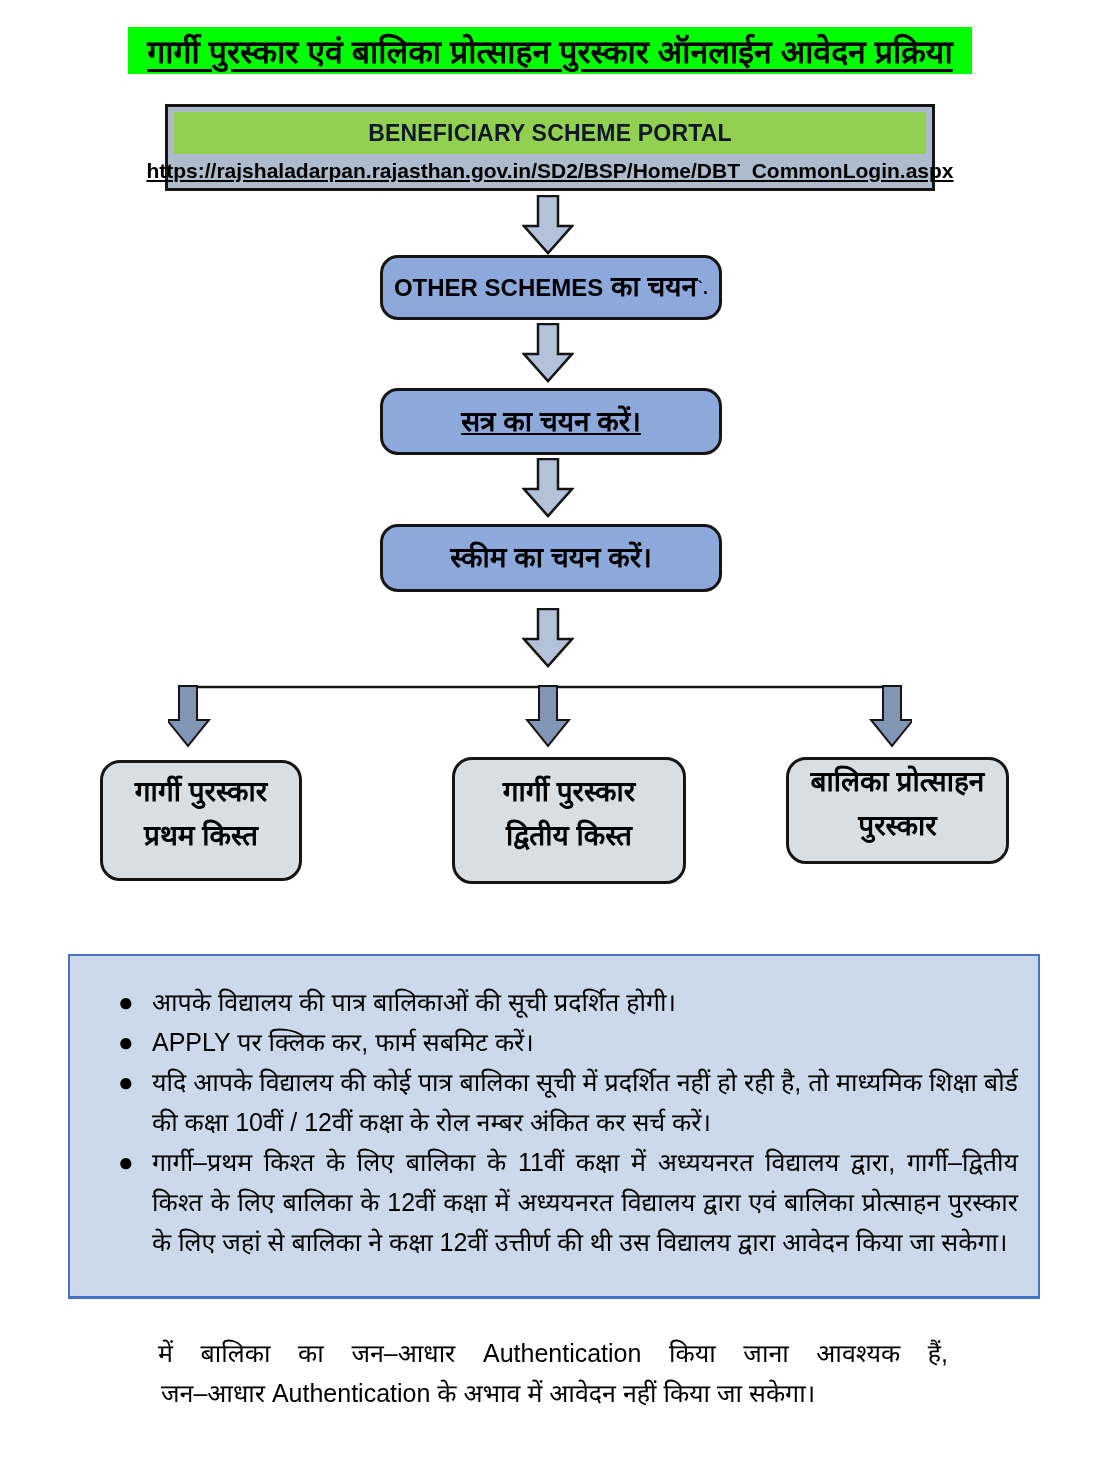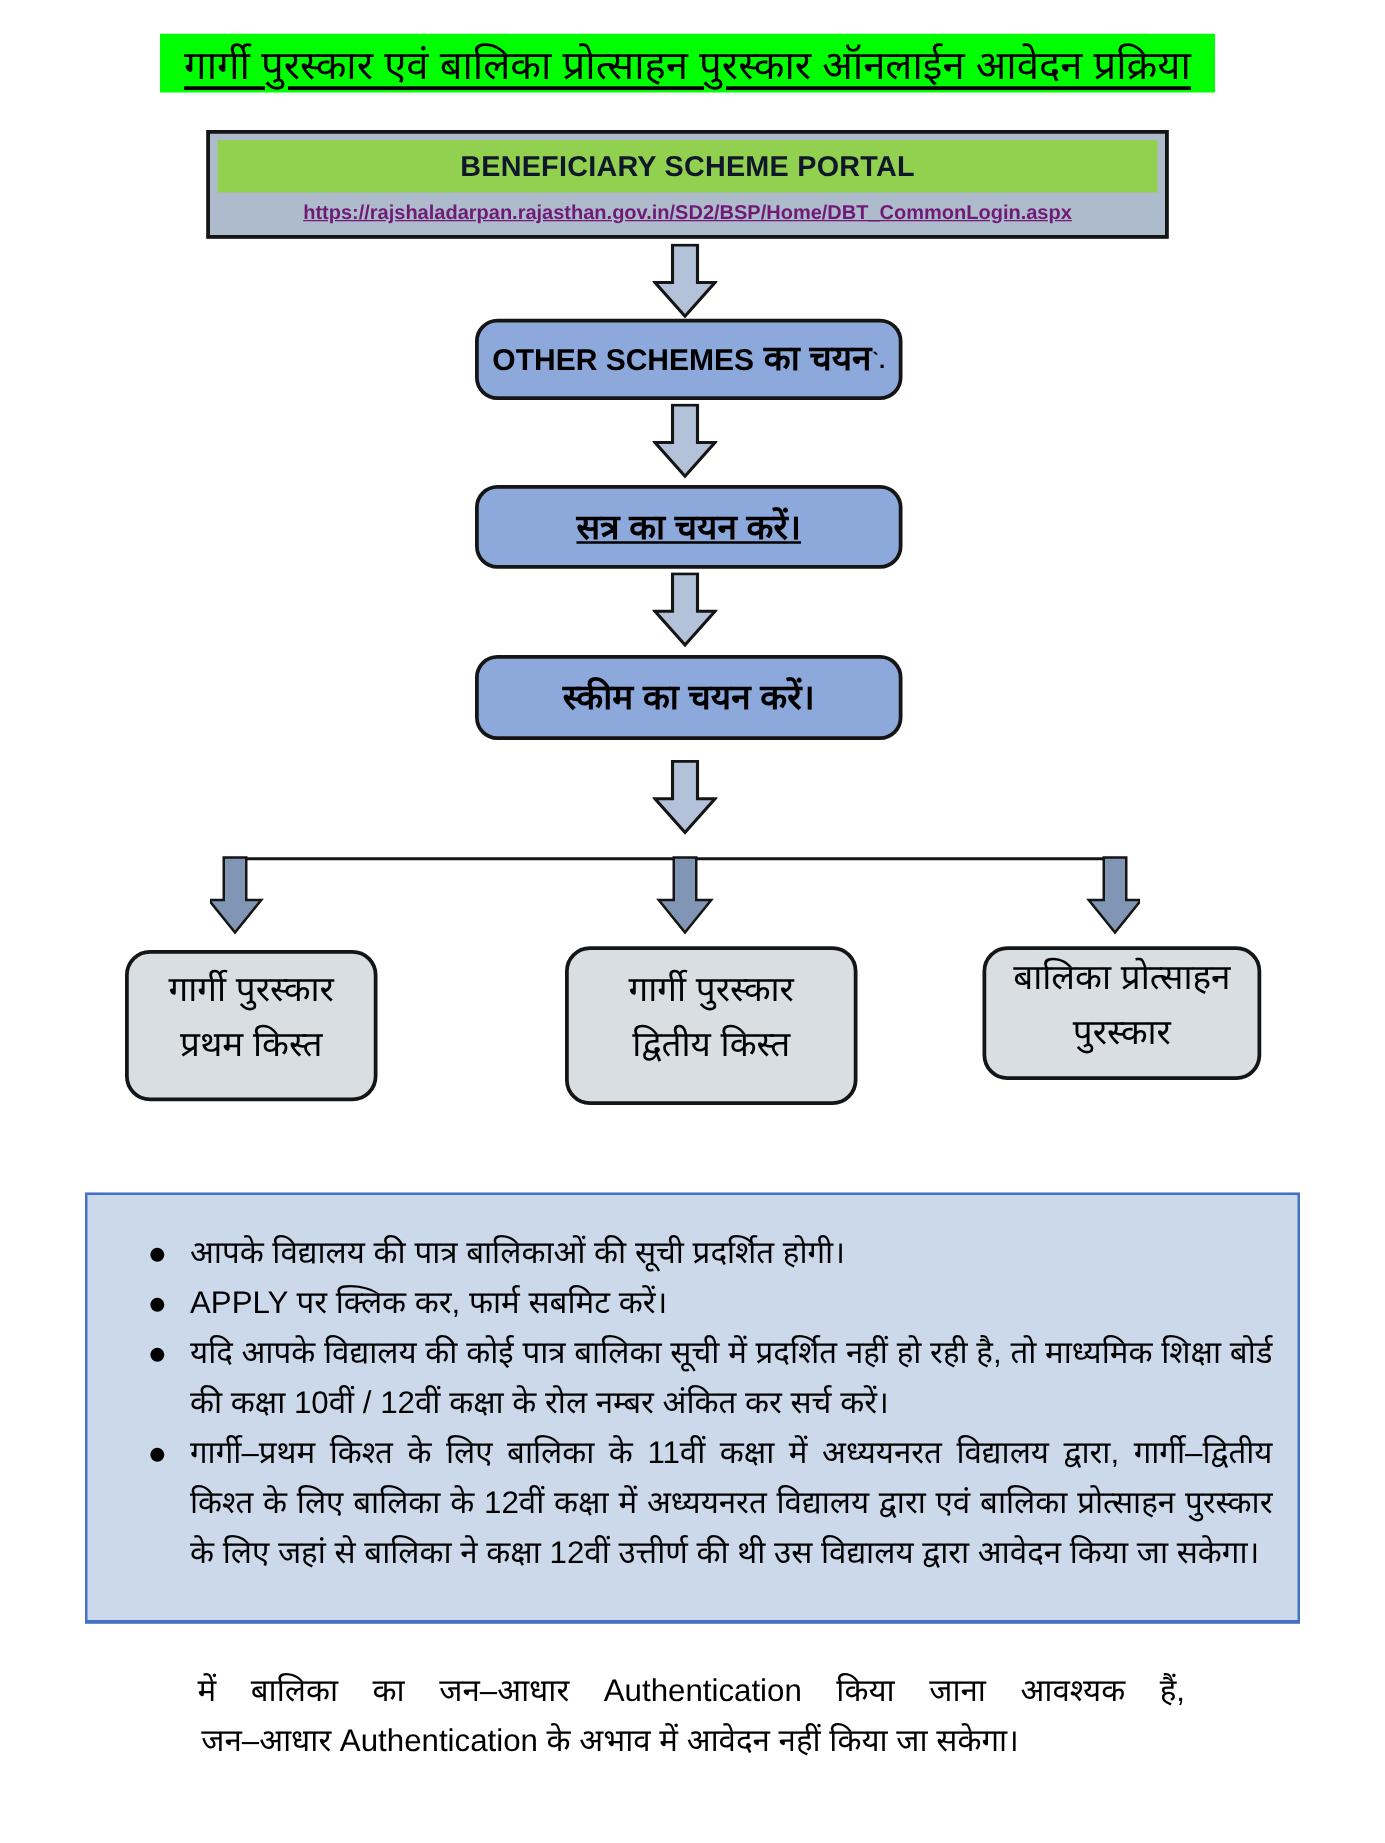--- a/index.html
+++ b/index.html
@@ -12,21 +12,21 @@
     background: #ffffff;
     overflow: hidden;
   }
   .abs { position: absolute; }
 
   
   .title {
     left: 128px; top: 27px; width: 844px; height: 47px;
     background: #00ff00;
     display: flex; align-items: center; justify-content: center;
-    font-size: 32px; font-weight: 400; color: #000;
+    font-size: 32px; font-weight: 700; color: #000;
     text-decoration: underline;
     text-underline-offset: 6px;
     white-space: nowrap;
   }
 
   
   .portal {
     left: 165px; top: 104px; width: 770px; height: 87px;
     background: #aebbcc;
     border: 3px solid #151515;
@@ -36,21 +36,21 @@
     background: #92d050;
     display: flex; align-items: center; justify-content: center;
     font-size: 23px; font-weight: 700; color: #0f172a;
     letter-spacing: 0.2px;
   }
   .portal-url {
     height: 34px;
     display: flex; align-items: center; justify-content: center;
   }
   .portal-url a {
-    color: #701a75; font-size: 16px; font-weight: 600;
+    color: #000000; font-size: 21px; font-weight: 600;
     text-decoration: underline;
   }
 
   
   .step-box {
     left: 380px; width: 342px;
     background: #8da9db;
     border: 3px solid #151515;
     border-radius: 18px;
     display: flex; flex-direction: row;
@@ -64,21 +64,21 @@
   .step-latin { font-size: 24px; font-weight: 800; }
   .step-mark { font-size: 18px; font-weight: 700; line-height: 14px; }
 
   
   .branch-box {
     background: #d9dee3;
     border: 3px solid #151515;
     border-radius: 20px;
     display: flex; flex-direction: column;
     align-items: center; justify-content: center;
-    font-size: 28px; font-weight: 400; color: #000;
+    font-size: 28px; font-weight: 700; color: #000;
     line-height: 44px;
     padding-bottom: 14px;
   }
   .branch-1 { left: 100px; top: 760px; width: 202px; height: 121px; }
   .branch-2 { left: 452px; top: 757px; width: 234px; height: 127px; }
   .branch-3 { left: 786px; top: 757px; width: 223px; height: 107px; }
 
   
   .notes-box {
     left: 68px; top: 954px; width: 972px; height: 345px;

